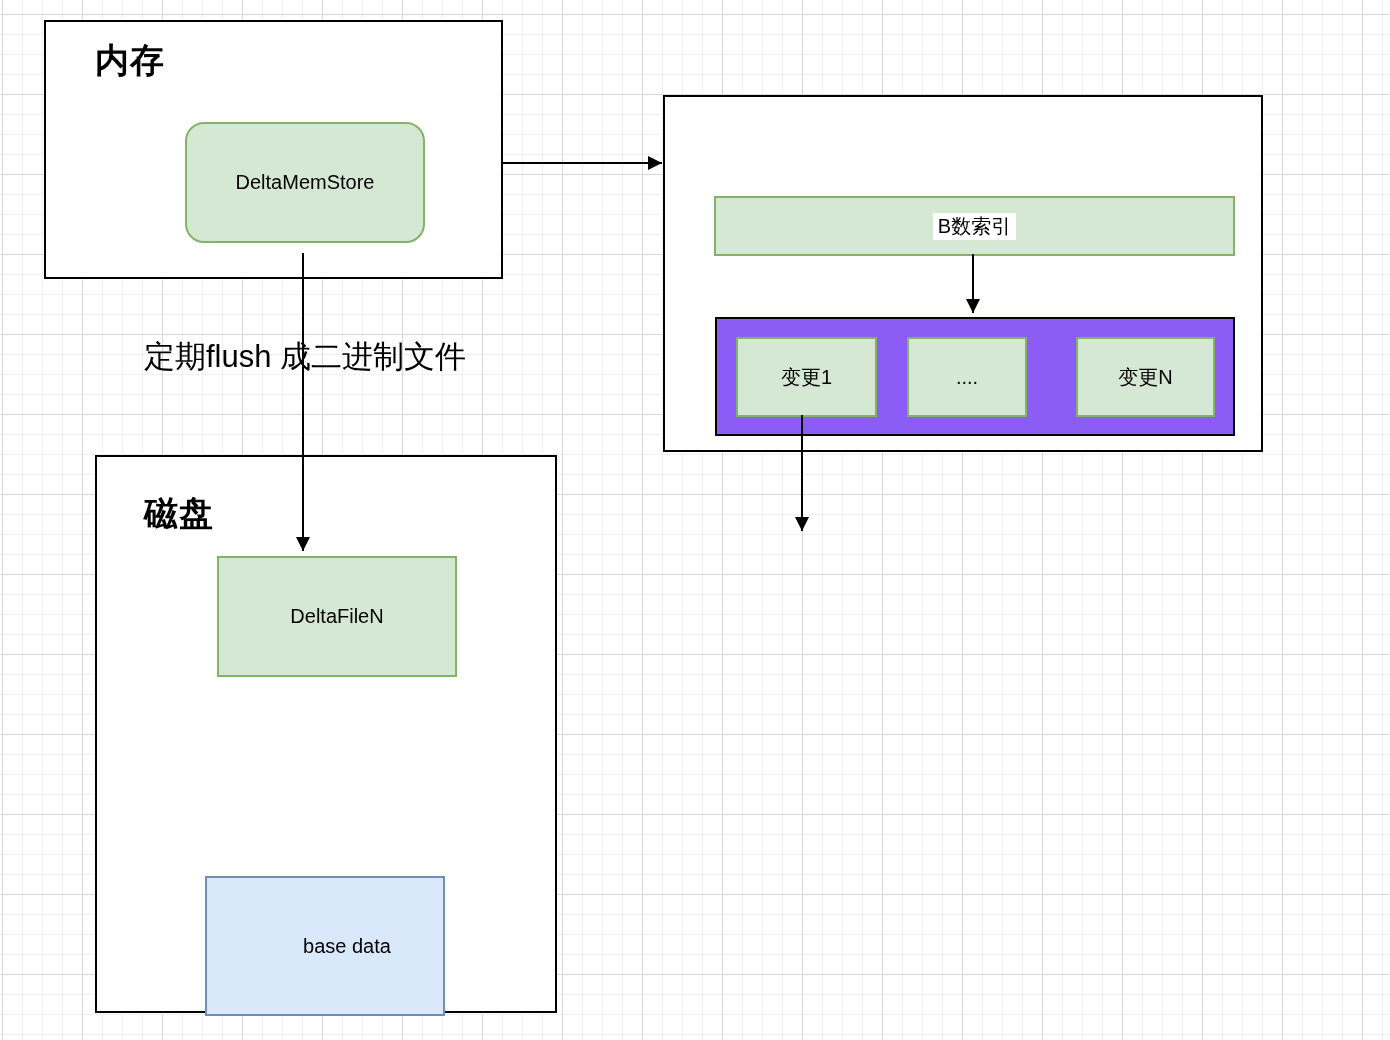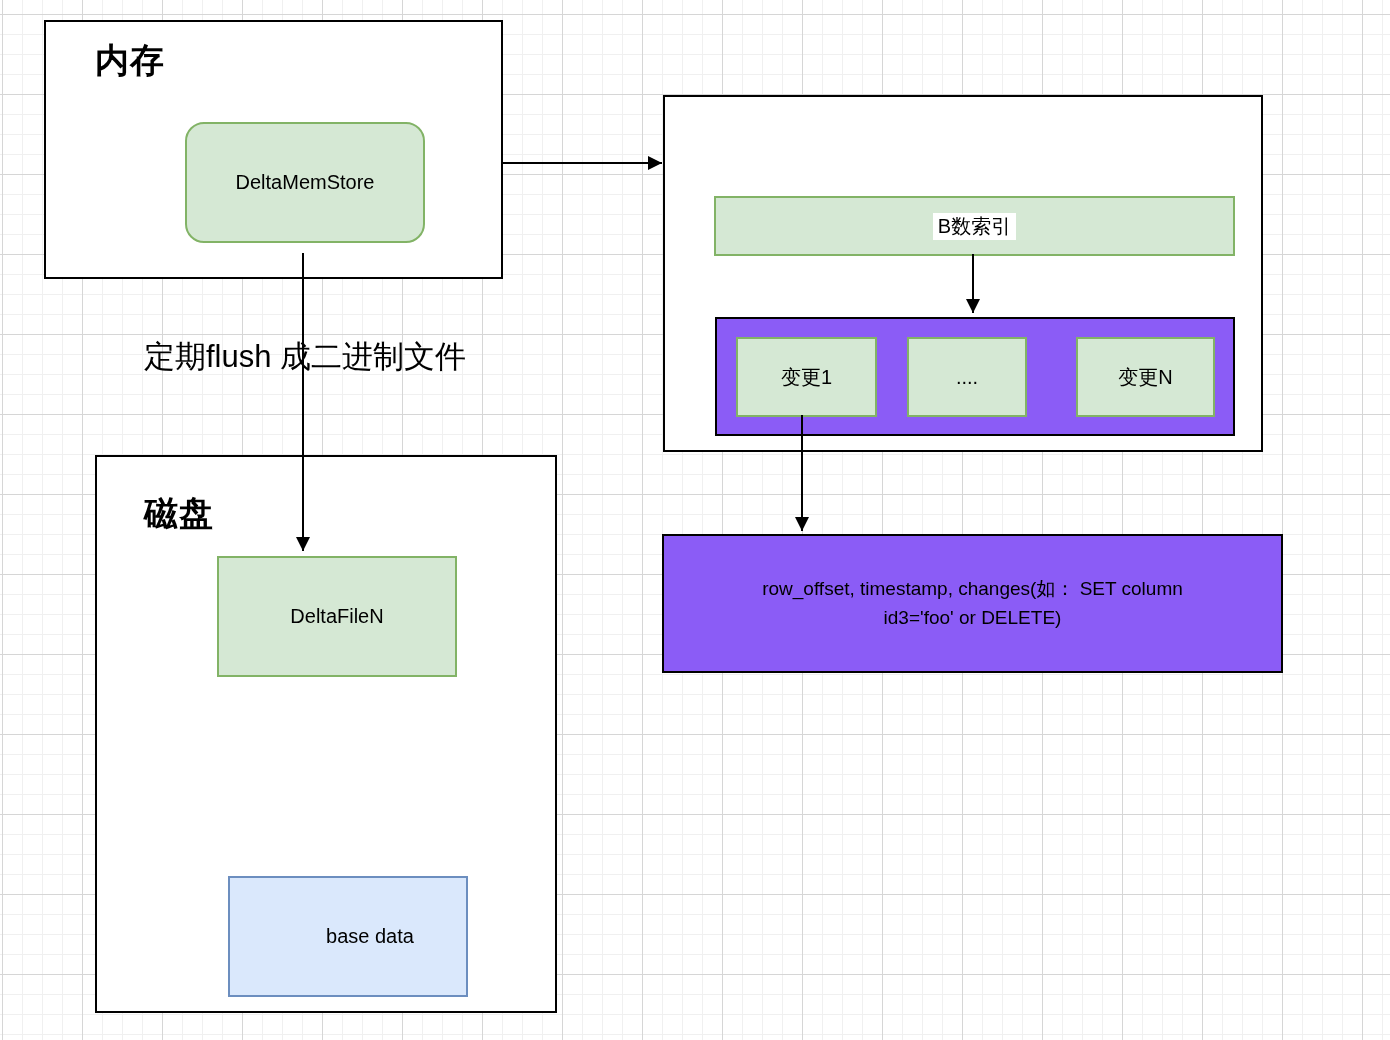--- a/index.html
+++ b/index.html
@@ -94,21 +94,21 @@
   }
   
   #memory-box{left:44px;top:20px;width:459px;height:259px;}
   #memory-title{left:49px;top:16px;}
   #delta-mem-store{left:139px;top:100px;width:240px;height:121px;border-radius:19px;}
 
   #disk-box{left:63px;top:455px;width:462px;height:558px;margin-left:32px;}
   #disk-title{left:47px;top:34px;}
   #delta-file-n{left:120px;top:99px;width:240px;height:121px;}
   #delta-file-1{left:120px;top:259px;width:240px;height:121px;}
-  #base-data{left:131px;top:419px;width:240px;height:121px;padding-left:44px;}
+  #base-data{left:108px;top:419px;width:240px;height:140px;padding-left:44px;}
 
   #index-box{left:663px;top:95px;width:600px;height:357px;}
   #btree-index{left:49px;top:99px;width:521px;height:60px;}
   #changes-box{left:50px;top:220px;width:520px;height:119px;}
   #change-1{left:19px;top:18px;width:141px;height:80px;}
   #change-ellipsis{left:190px;top:18px;width:120px;height:80px;}
   #change-n{left:359px;top:18px;width:139px;height:80px;}
 
   #record-box{left:662px;top:534px;width:621px;height:139px;}
 </style>
@@ -146,26 +146,20 @@
       </div>
       <div class="node green" id="change-ellipsis">
         <span>....</span>
       </div>
       <div class="node green" id="change-n">
         <span>变更N</span>
       </div>
     </div>
   </div>
 
-  <div class="node plain" id="record-box">
-    <div class="record-text">
-      <div>row_offset, timestamp, changes(如： SET column</div>
-      <div>id3='foo' or DELETE)</div>
-    </div>
-  </div>
 
   <svg class="arrows-layer" viewBox="0 0 1390 1040" xmlns="http://www.w3.org/2000/svg">
     <defs>
       <marker id="ah" markerUnits="userSpaceOnUse" markerWidth="16" markerHeight="16" viewBox="0 0 16 16" refX="15" refY="8" orient="auto">
         <path d="M1,1 L15,8 L1,15 Z" fill="#000"></path>
       </marker>
     </defs>
     <line x1="503" y1="163" x2="662" y2="163" marker-end="url(#ah)"></line>
     <line x1="303" y1="253" x2="303" y2="551" marker-end="url(#ah)"></line>
     <line x1="973" y1="254" x2="973" y2="313" marker-end="url(#ah)"></line>

